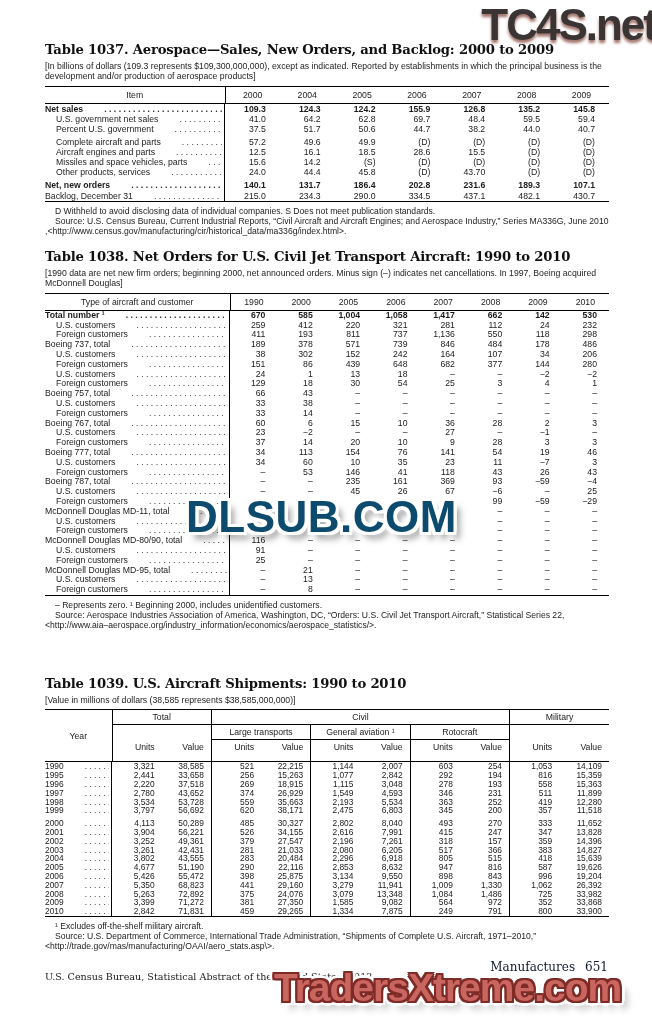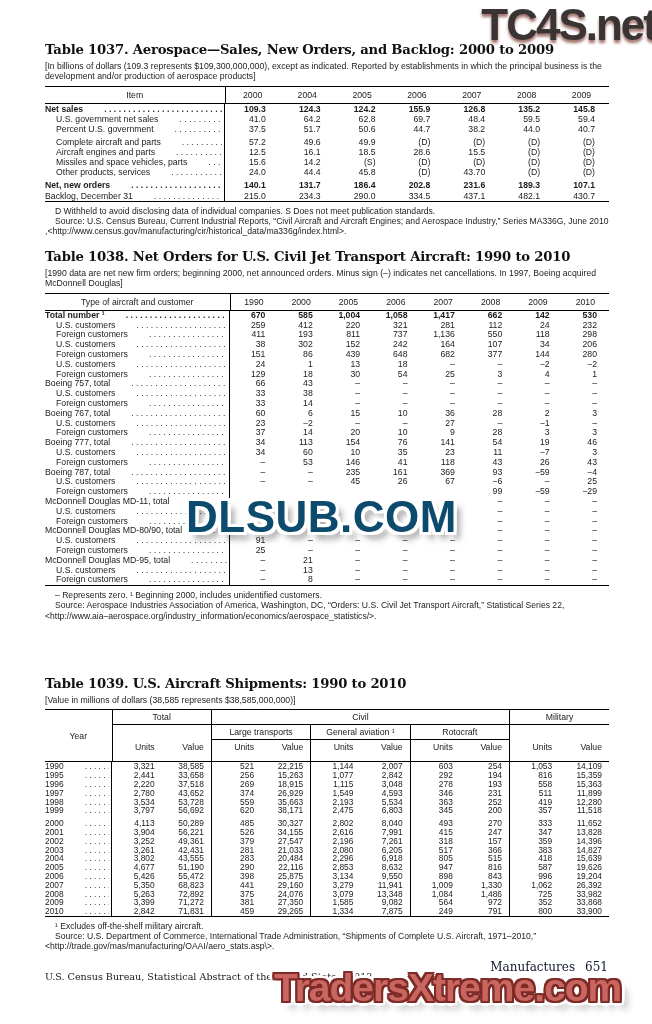--- a/index.html
+++ b/index.html
@@ -271,20 +271,34 @@
           <td class="num">411</td>
           <td class="num">193</td>
           <td class="num">811</td>
           <td class="num">737</td>
           <td class="num">1,136</td>
           <td class="num">550</td>
           <td class="num">118</td>
           <td class="num">298</td>
         </tr>
         <tr>
+          <td class="lbl vr">
+            <span class="t">Boeing 737, total</span>
+            <span class="dots"></span>
+          </td>
+          <td class="num">189</td>
+          <td class="num">378</td>
+          <td class="num">571</td>
+          <td class="num">739</td>
+          <td class="num">846</td>
+          <td class="num">484</td>
+          <td class="num">178</td>
+          <td class="num">486</td>
+        </tr>
+        <tr>
           <td class="lbl ind vr">
             <span class="t">U.S. customers</span>
             <span class="dots"></span>
           </td>
           <td class="num">38</td>
           <td class="num">302</td>
           <td class="num">152</td>
           <td class="num">242</td>
           <td class="num">164</td>
           <td class="num">107</td>

